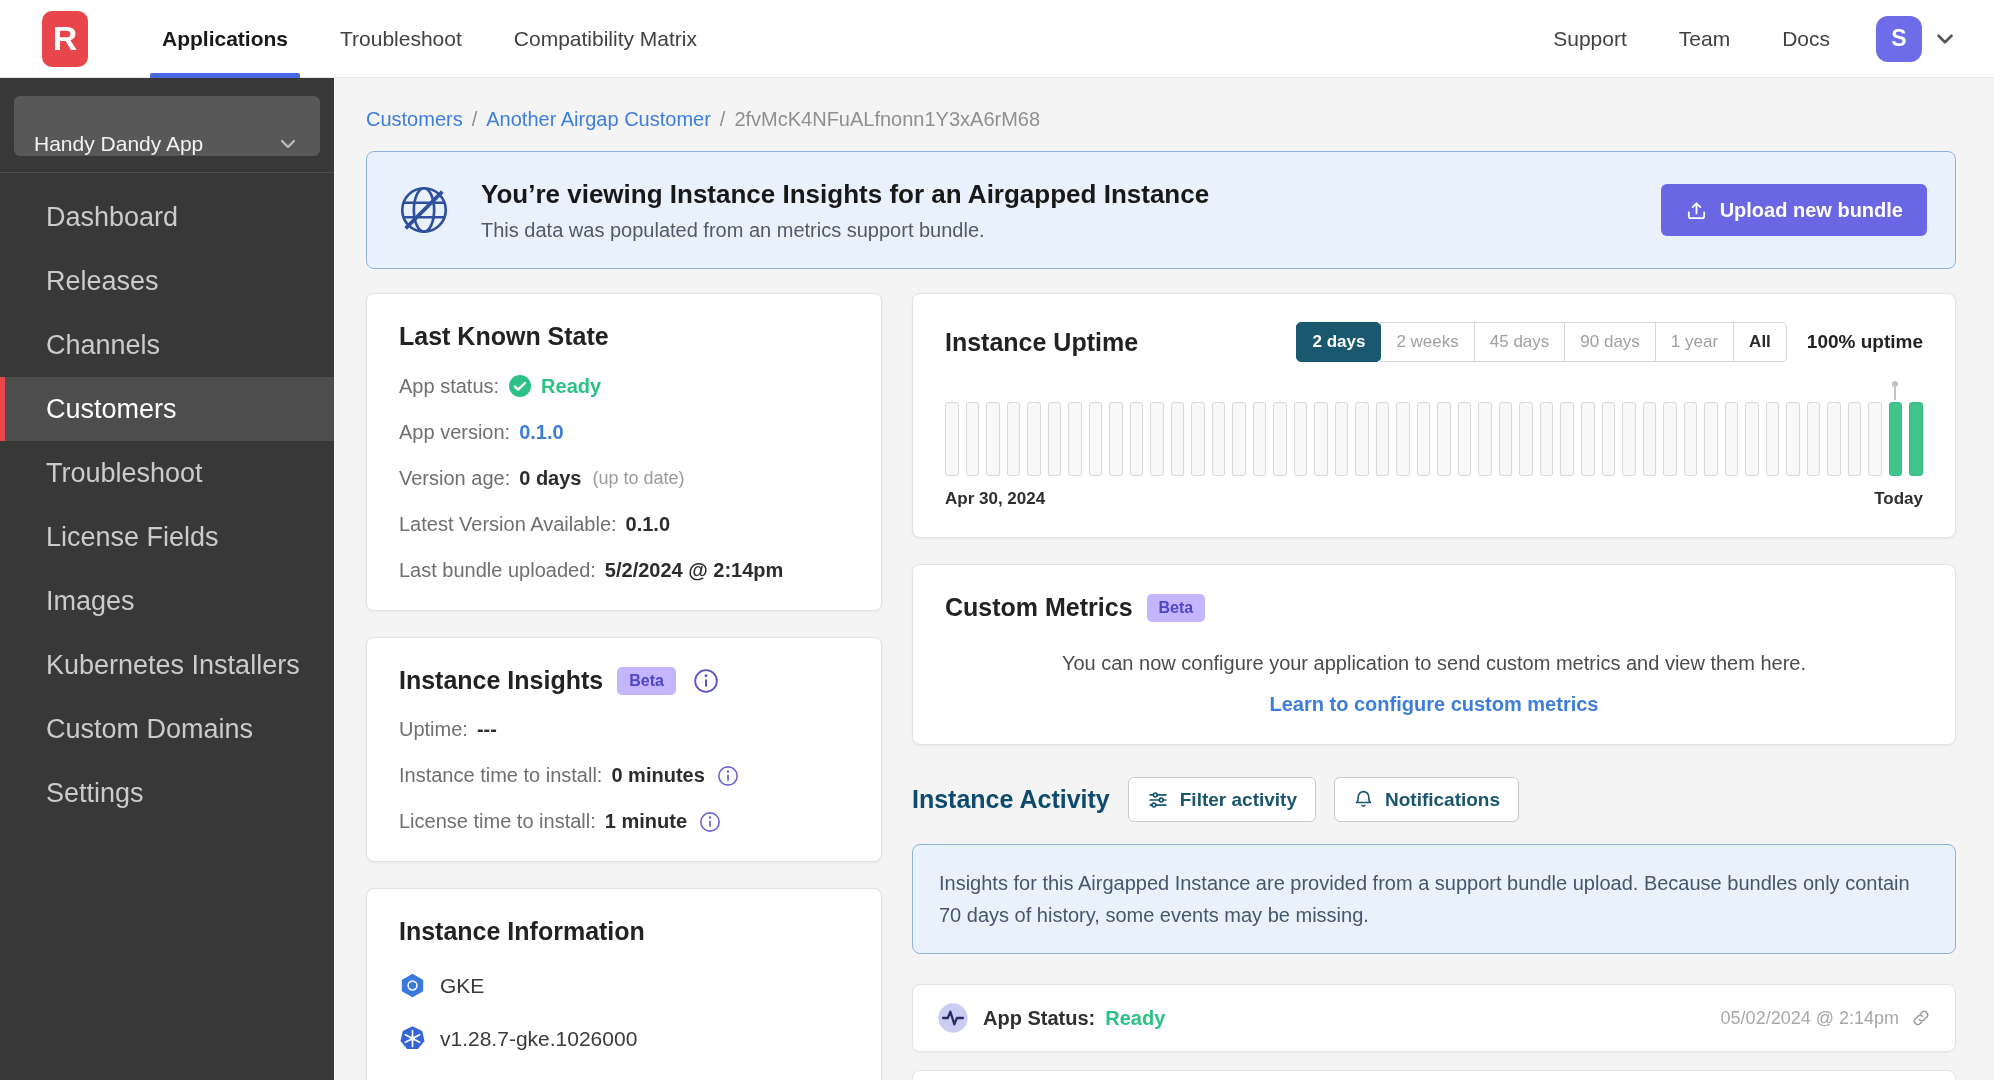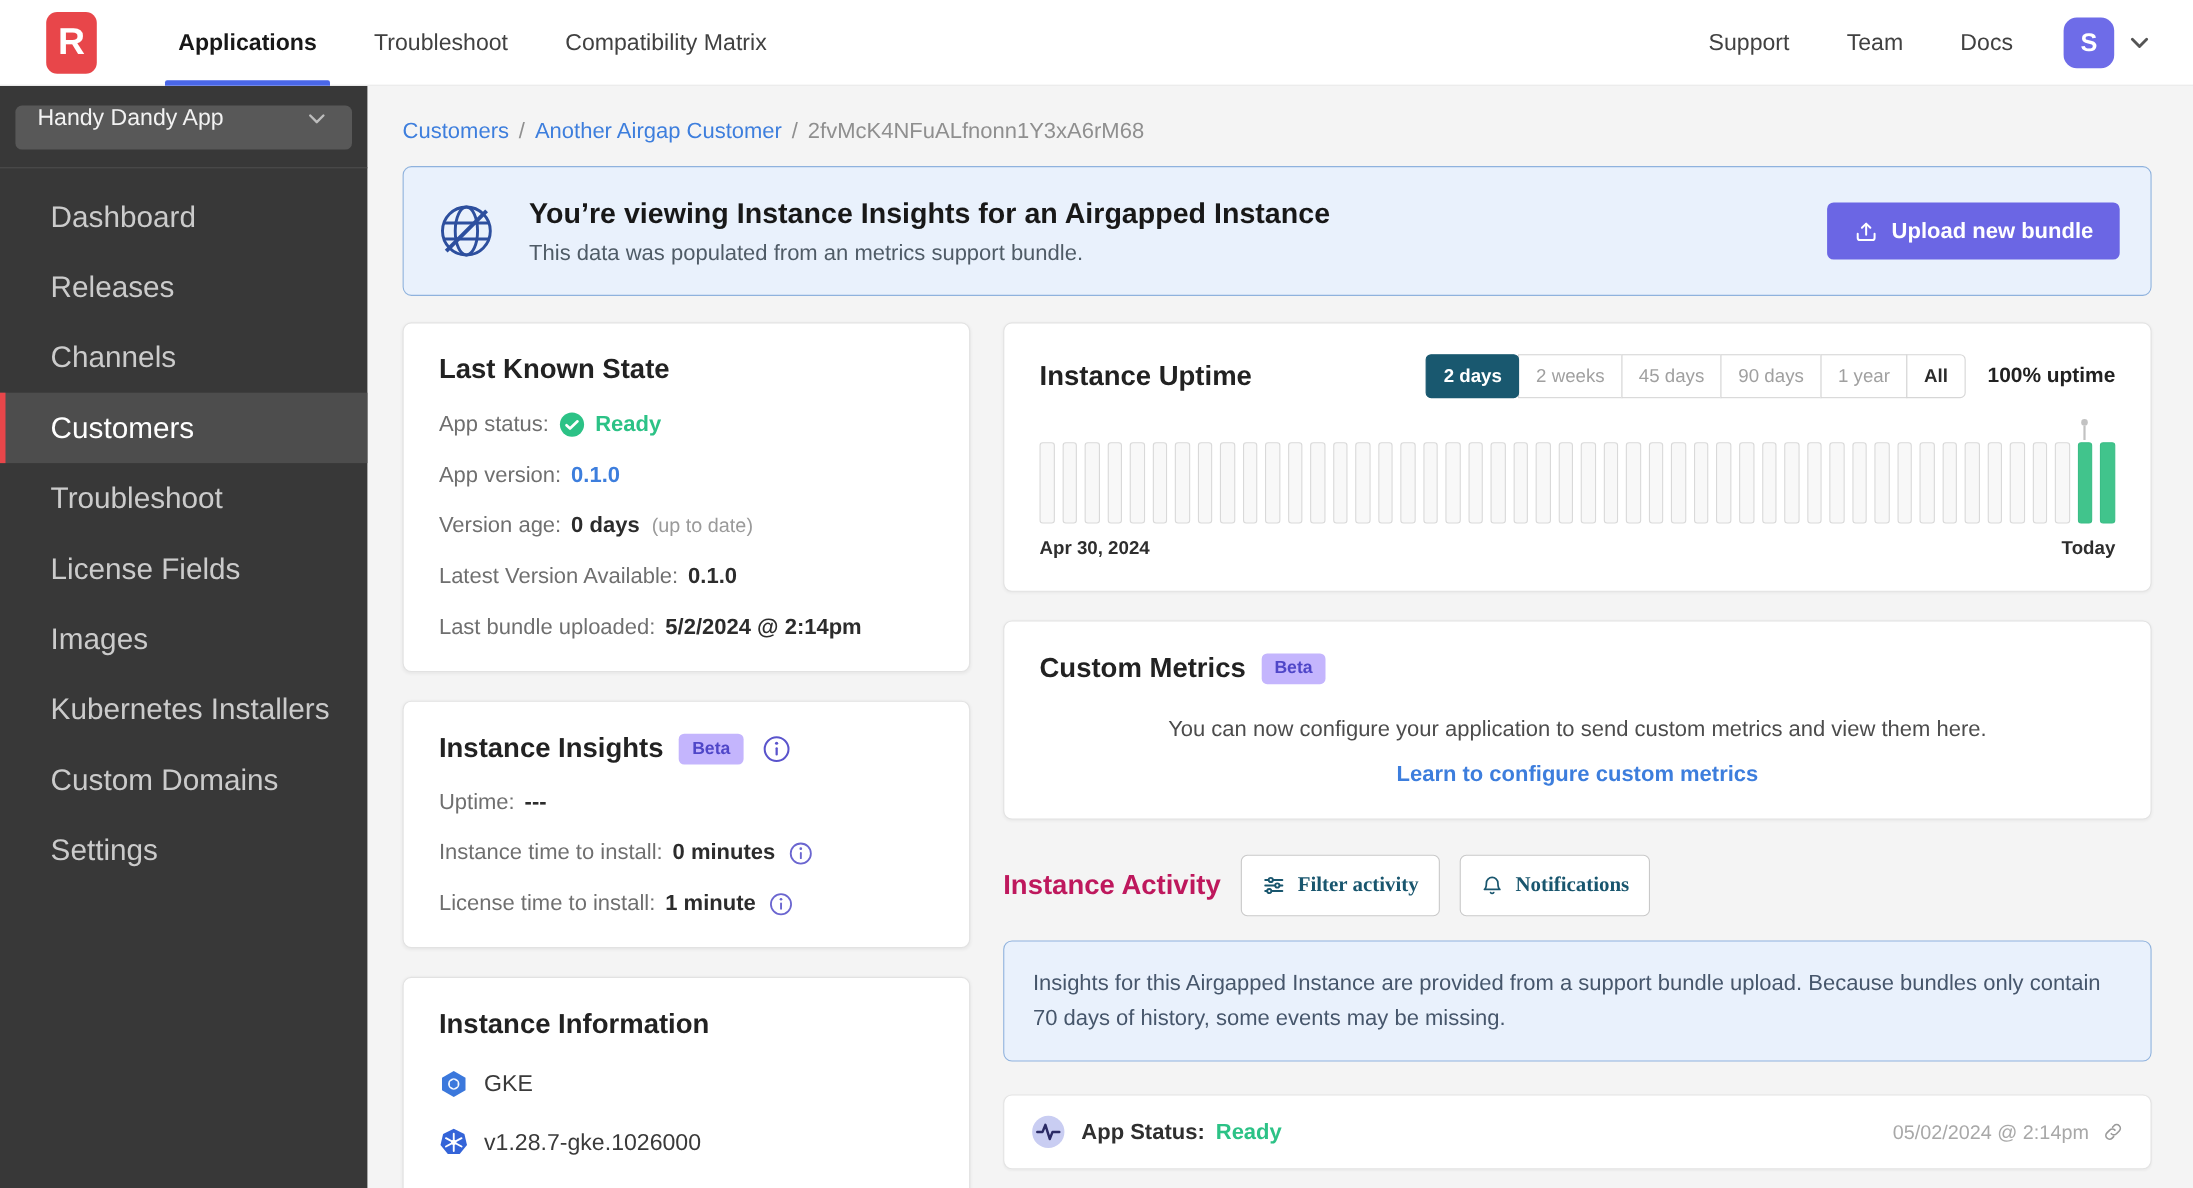--- a/index.html
+++ b/index.html
@@ -20,22 +20,22 @@
   .nav-item.active { font-weight:700; color:#181818; }
   .nav-item.active::after { content:''; position:absolute; left:14px; right:14px; bottom:-1px;
     height:5px; background:#4a67e8; border-radius:2px 2px 0 0; }
   .nav-right { margin-left:auto; display:flex; align-items:center; margin-right:36px; height:100%; }
   .avatar { width:46px; height:46px; border-radius:12px; background:#6e6ce8; color:#fff;
     font-size:23px; font-weight:600; display:flex; align-items:center; justify-content:center;
     margin-left:20px; cursor:pointer; }
   .hdr-chevron { margin-left:10px; display:flex; cursor:pointer; }
   
   aside { position:absolute; top:78px; left:0; width:334px; bottom:0; background:#383838; }
-  .app-selector { margin:18px 14px 0; height:40px; background:#585858; border-radius:6px;
-    display:flex; align-items:flex-start; padding:0 20px; color:#f2f2f2; font-size:21px; cursor:pointer; }
+  .app-selector { margin:18px 14px 0; height:60px; background:#585858; border-radius:6px;
+    display:flex; align-items:flex-end; padding:0 20px; color:#f2f2f2; font-size:21px; cursor:pointer; }
   .app-selector svg { margin-left:auto; }
   .sb-divider { height:1px; background:#4d4d4d; margin:16px 0 12px; }
   .sb-item { height:64px; display:flex; align-items:center; padding-left:41px; font-size:27px;
     color:#cbcbcb; cursor:pointer; border-left:5px solid transparent; }
   .sb-item.active { background:#4d4d4d; color:#fff; border-left-color:#e8464a; }
   
   main { position:absolute; left:334px; top:78px; right:0; bottom:0; padding:30px 38px 0 32px; overflow:hidden; }
   .breadcrumb { font-size:20px; color:#8f8f8f; display:flex; gap:9px; align-items:center; }
   .bc-link { color:#3d7edd; cursor:pointer; }
   .banner { margin-top:20px; background:#e9f1fc; border:1px solid #8fb2dd; border-radius:8px;
@@ -81,24 +81,24 @@
   .ubar.marked::before { content:''; position:absolute; left:50%; top:-16px; width:2px; height:13px;
     background:#c2c2c2; transform:translateX(-50%); }
   .ubar.marked::after { content:''; position:absolute; left:50%; top:-22px; width:6px; height:6px;
     border-radius:50%; background:#c2c2c2; transform:translateX(-50%); }
   .axis { display:flex; justify-content:space-between; margin-top:13px; font-size:17px; font-weight:600; color:#2e2e2e; }
   
   .cm-body { text-align:center; font-size:20px; color:#4c4c4c; margin-top:30px; }
   .cm-link { display:block; text-align:center; font-size:20px; font-weight:700; color:#3d7edd; margin-top:18px; cursor:pointer; }
   
   .activity-head { display:flex; align-items:center; gap:18px; margin-top:32px; }
-  .ah-title { font-size:25px; font-weight:700; color:#be185d; margin:0; }
+  .ah-title { font-size:25px; font-weight:700; color:#0c4a6e; margin:0; }
   .act-btn { display:flex; align-items:center; gap:11px; background:#fff; border:1px solid #c9c9c9;
-    border-radius:6px; padding:0 18px; height:56px; font-size:19px; font-weight:600; color:#19566e;
-    font-family:Liberation Serif, serif; cursor:pointer; }
+    border-radius:6px; padding:0 18px; height:45px; font-size:19px; font-weight:600; color:#19566e;
+    font-family:Liberation Sans, sans-serif; cursor:pointer; }
   .note-box { margin-top:22px; background:#e9f1fc; border:1px solid #8fb2dd; border-radius:8px;
     padding:22px 26px; font-size:20px; line-height:1.6; color:#46566b; }
   .act-list { margin-top:30px; }
   .act-row { background:#fff; border:1px solid #e3e3e3; border-radius:8px; height:68px; display:flex;
     align-items:center; padding:0 24px; margin-bottom:18px; box-shadow:0 1px 2px rgba(0,0,0,.04); }
   .ar-icon { display:flex; margin-right:14px; }
   .ar-label { font-size:20px; font-weight:600; color:#2f2f2f; margin-right:10px; }
   .ar-value { font-size:20px; font-weight:600; }
   .ar-value.green { color:#2cc286; }
   .ar-right { margin-left:auto; display:flex; align-items:center; gap:12px; color:#a8a8a8; font-size:18px; }

